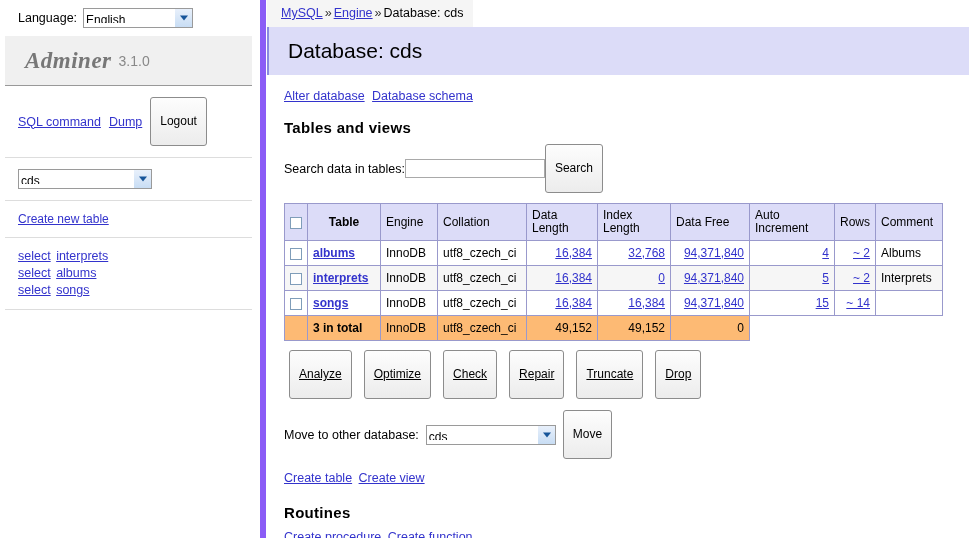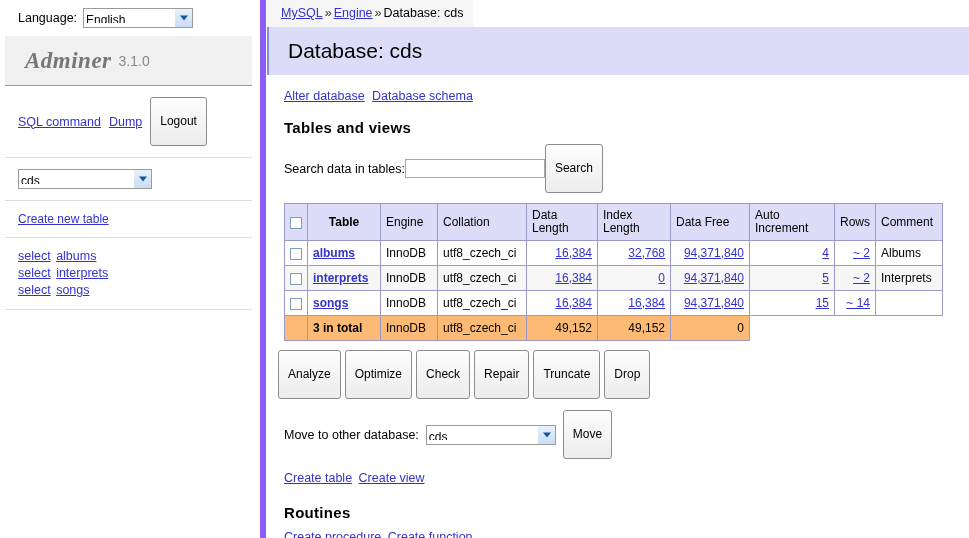--- a/index.html
+++ b/index.html
@@ -244,23 +244,24 @@
     vertical-align: middle;
     -webkit-appearance: none;
     -moz-appearance: none;
     appearance: none;
     border: 1px solid #7f9db9;
     background: #ffffff;
     display: inline-block;
   }
 
   .btn-row {
-    margin: 9px 0 0 11px;
+    margin: 9px 0 0 22px;
     display: flex;
-    gap: 4px;
+    gap: 12px;
+    text-decoration: underline;
   }
   .move-row {
     margin: 11px 0 0 17px;
     display: flex;
     align-items: center;
     gap: 7px;
     font-size: 12.5px;
   }
   .create-row {
     margin: 12px 0 0 17px;
@@ -318,25 +319,25 @@
 
     <div class="side-section">
       <a href="#">Create new table</a>
     </div>
 
     <div class="side-divider"></div>
 
     <div class="tablelist">
       <div>
         <a href="#">select</a>
-        <a href="#">albums</a>
+        <a href="#">interprets</a>
       </div>
       <div>
         <a href="#">select</a>
-        <a href="#">interprets</a>
+        <a href="#">albums</a>
       </div>
       <div>
         <a href="#">select</a>
         <a href="#">songs</a>
       </div>
     </div>
 
     <div class="side-divider"></div>
   </div>
 

